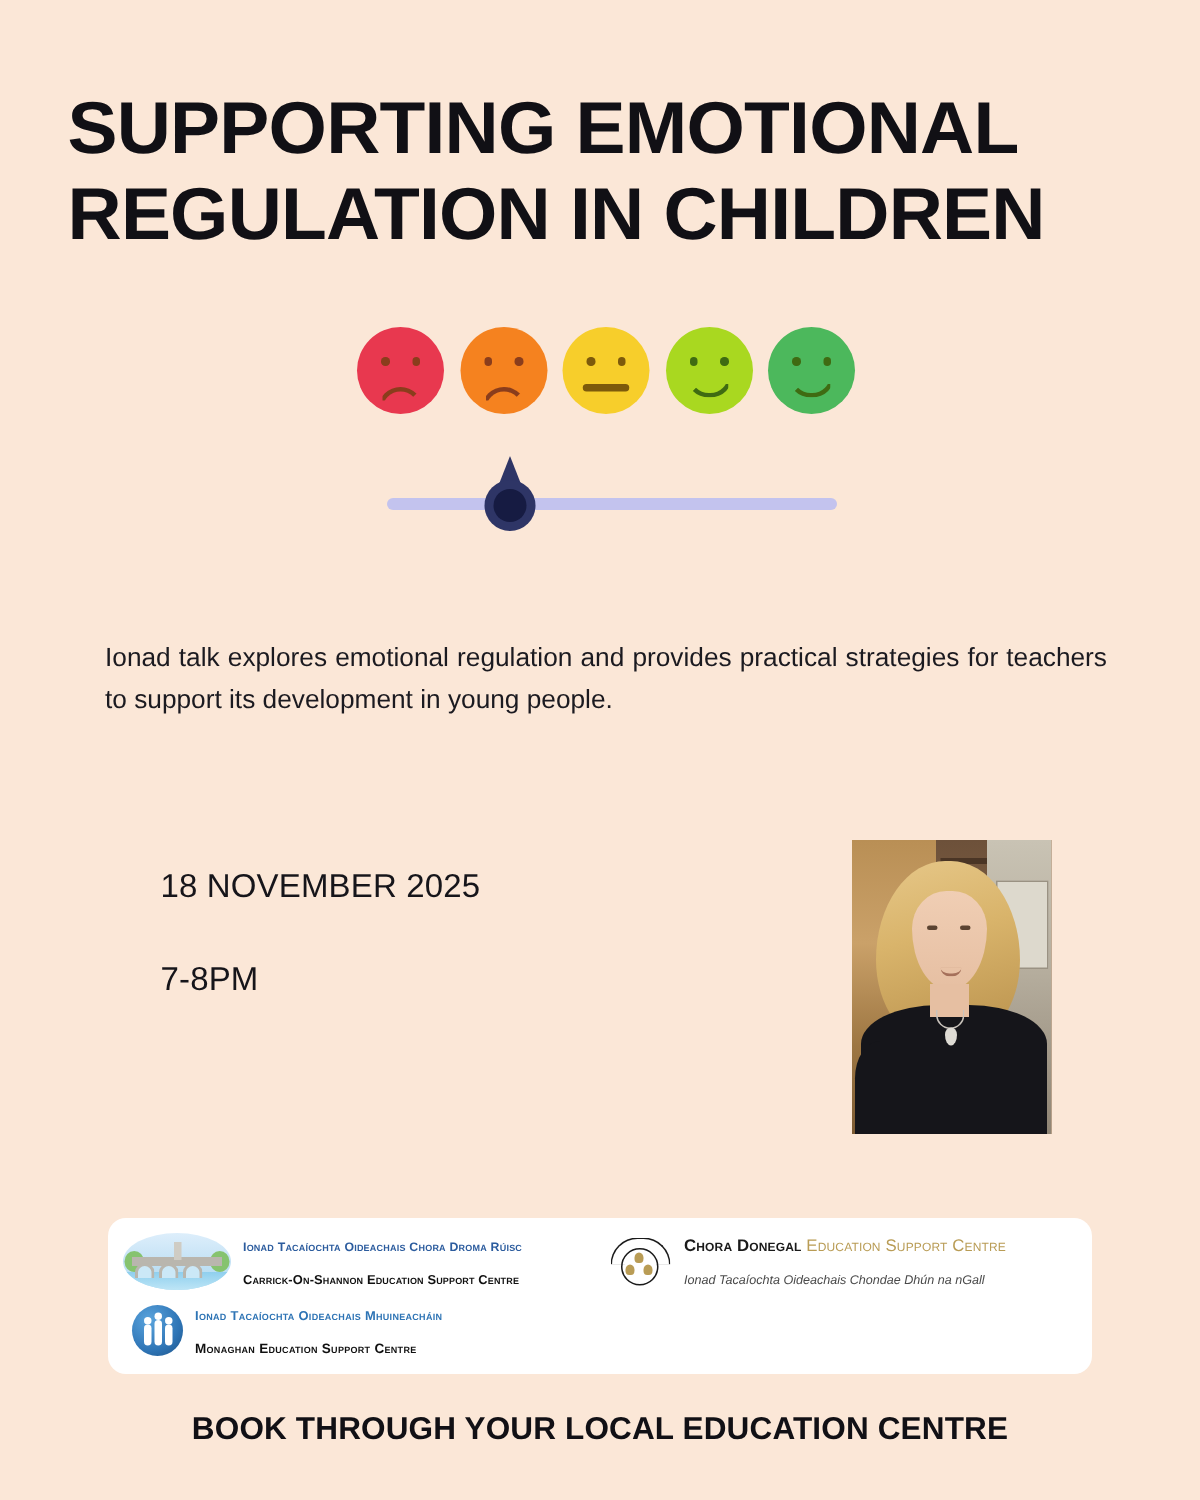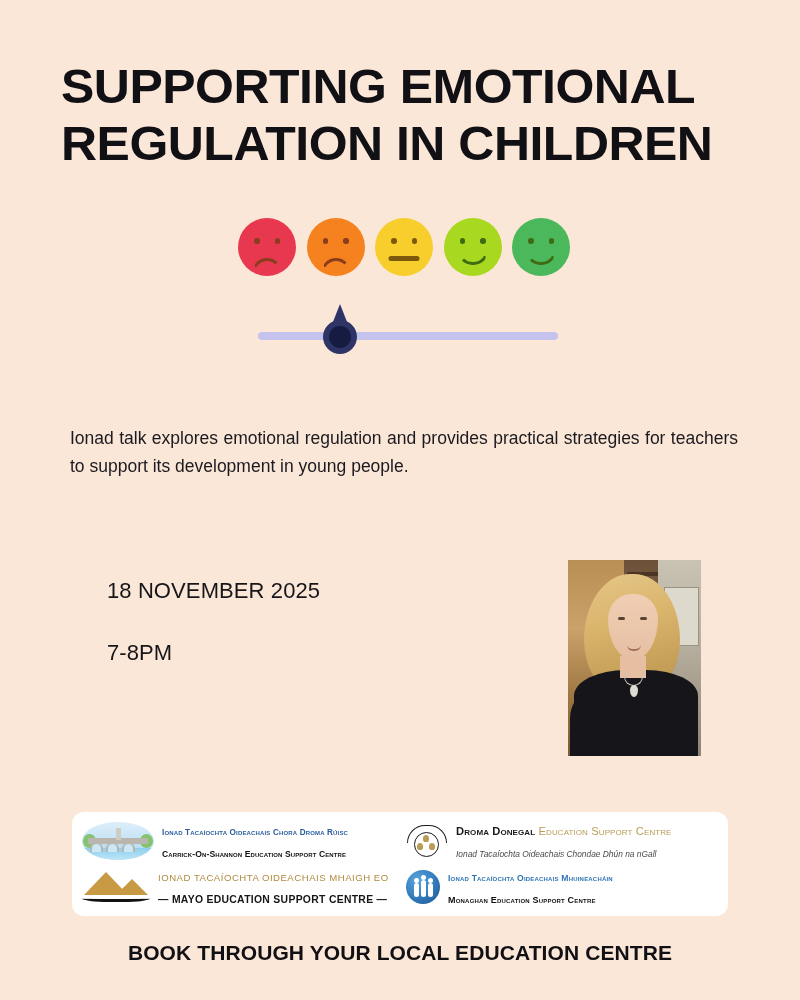--- a/index.html
+++ b/index.html
@@ -11,21 +11,21 @@
   }
   #poster {
     position:relative;
     width:800px; height:1000px;
     background:#FBE7D7;
   }
 
   
   .title-block {
     position:absolute;
-    left:61px; top:58px; width:700px;
+    left:45px; top:58px; width:700px;
   }
   .title-line {
     font-size:49px;
     font-weight:bold;
     letter-spacing:-0.5px;
     line-height:1.16;
     color:#111015;
     white-space:nowrap;
     font-stretch:condensed;
     transform:scaleX(1.02);
@@ -495,38 +495,27 @@
     <div class="logo-cell c2">
       <span class="logo-mark eye-logo">
         <span class="eye-brow"></span>
         <span class="eye-ring"></span>
         <span class="eye-fig g1"></span>
         <span class="eye-fig g2"></span>
         <span class="eye-fig g3"></span>
       </span>
       <span class="logo-text lt-donegal">
         <span class="logo-l1">
-          <span class="dg-a">Droma Donegal</span>
+          <span class="dg-a">Chora Donegal</span>
           <span class="dg-b">Education Support Centre</span>
         </span>
         <span class="logo-l2">Ionad Tacaíochta Oideachais Chondae Dhún na nGall</span>
       </span>
     </div>
 
-    <div class="logo-cell c3">
-      <span class="logo-mark mountain">
-        <span class="mt-peak small"></span>
-        <span class="mt-peak big"></span>
-        <span class="mt-wave"></span>
-      </span>
-      <span class="logo-text lt-mayo">
-        <span class="logo-l1">IONAD TACAÍOCHTA OIDEACHAIS MHAIGH EO</span>
-        <span class="logo-l2">— MAYO EDUCATION SUPPORT CENTRE —</span>
-      </span>
-    </div>
 
     <div class="logo-cell c4">
       <span class="logo-mark circ-logo">
         <span class="cl-head a"></span>
         <span class="cl-head b"></span>
         <span class="cl-head c"></span>
         <span class="cl-fig a"></span>
         <span class="cl-fig b"></span>
         <span class="cl-fig c"></span>
       </span>

